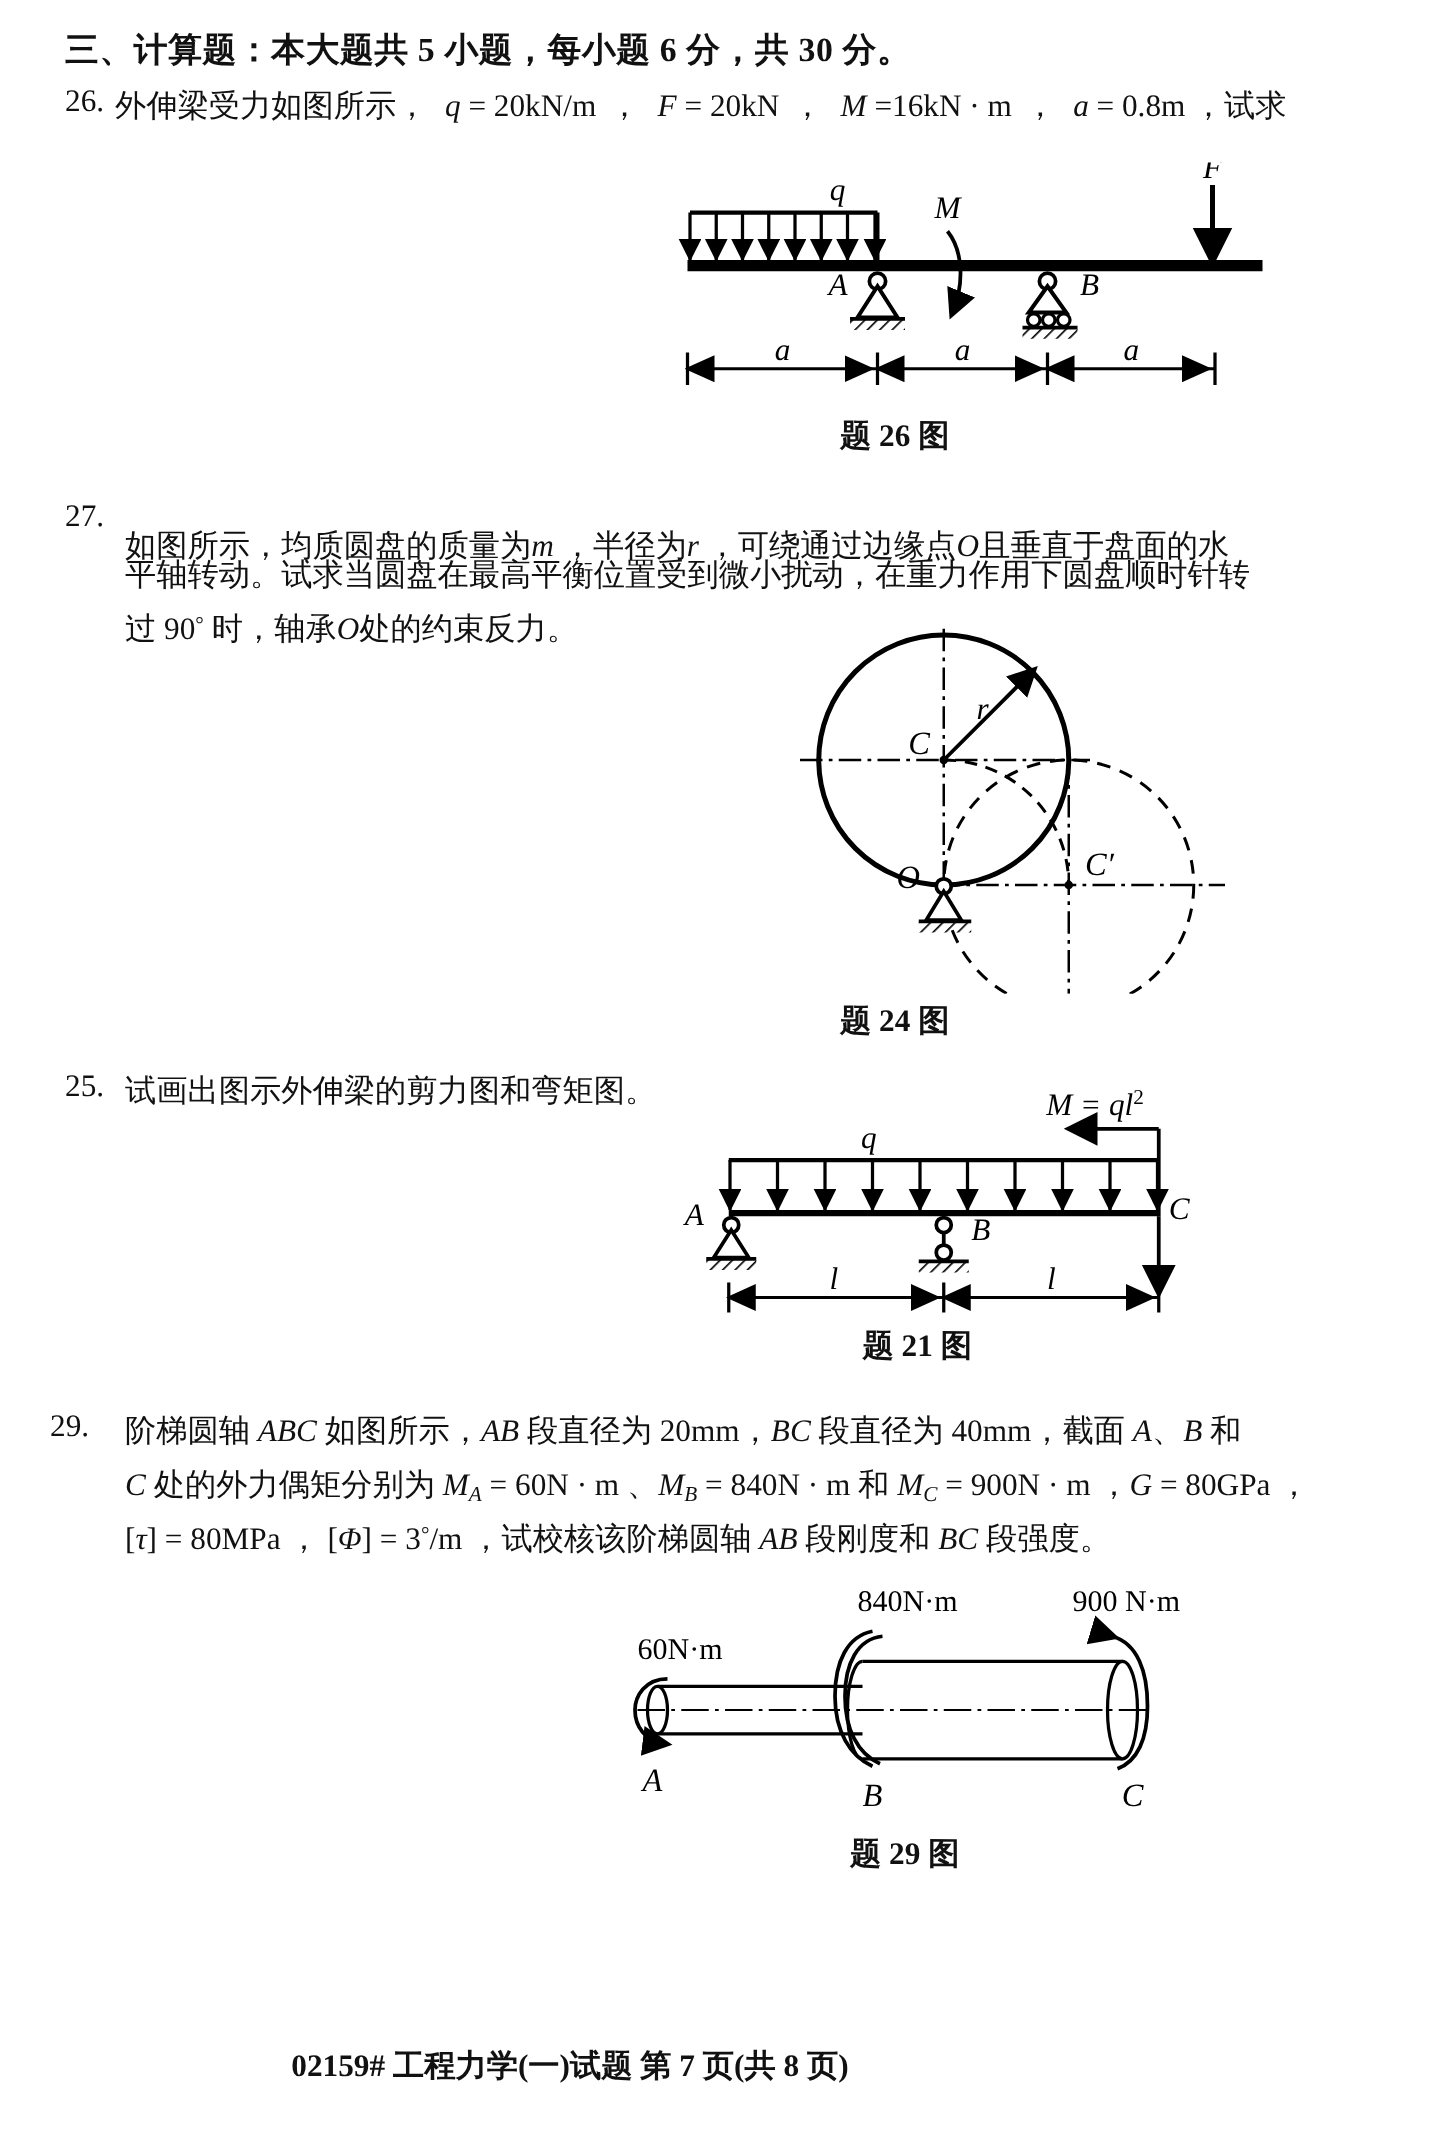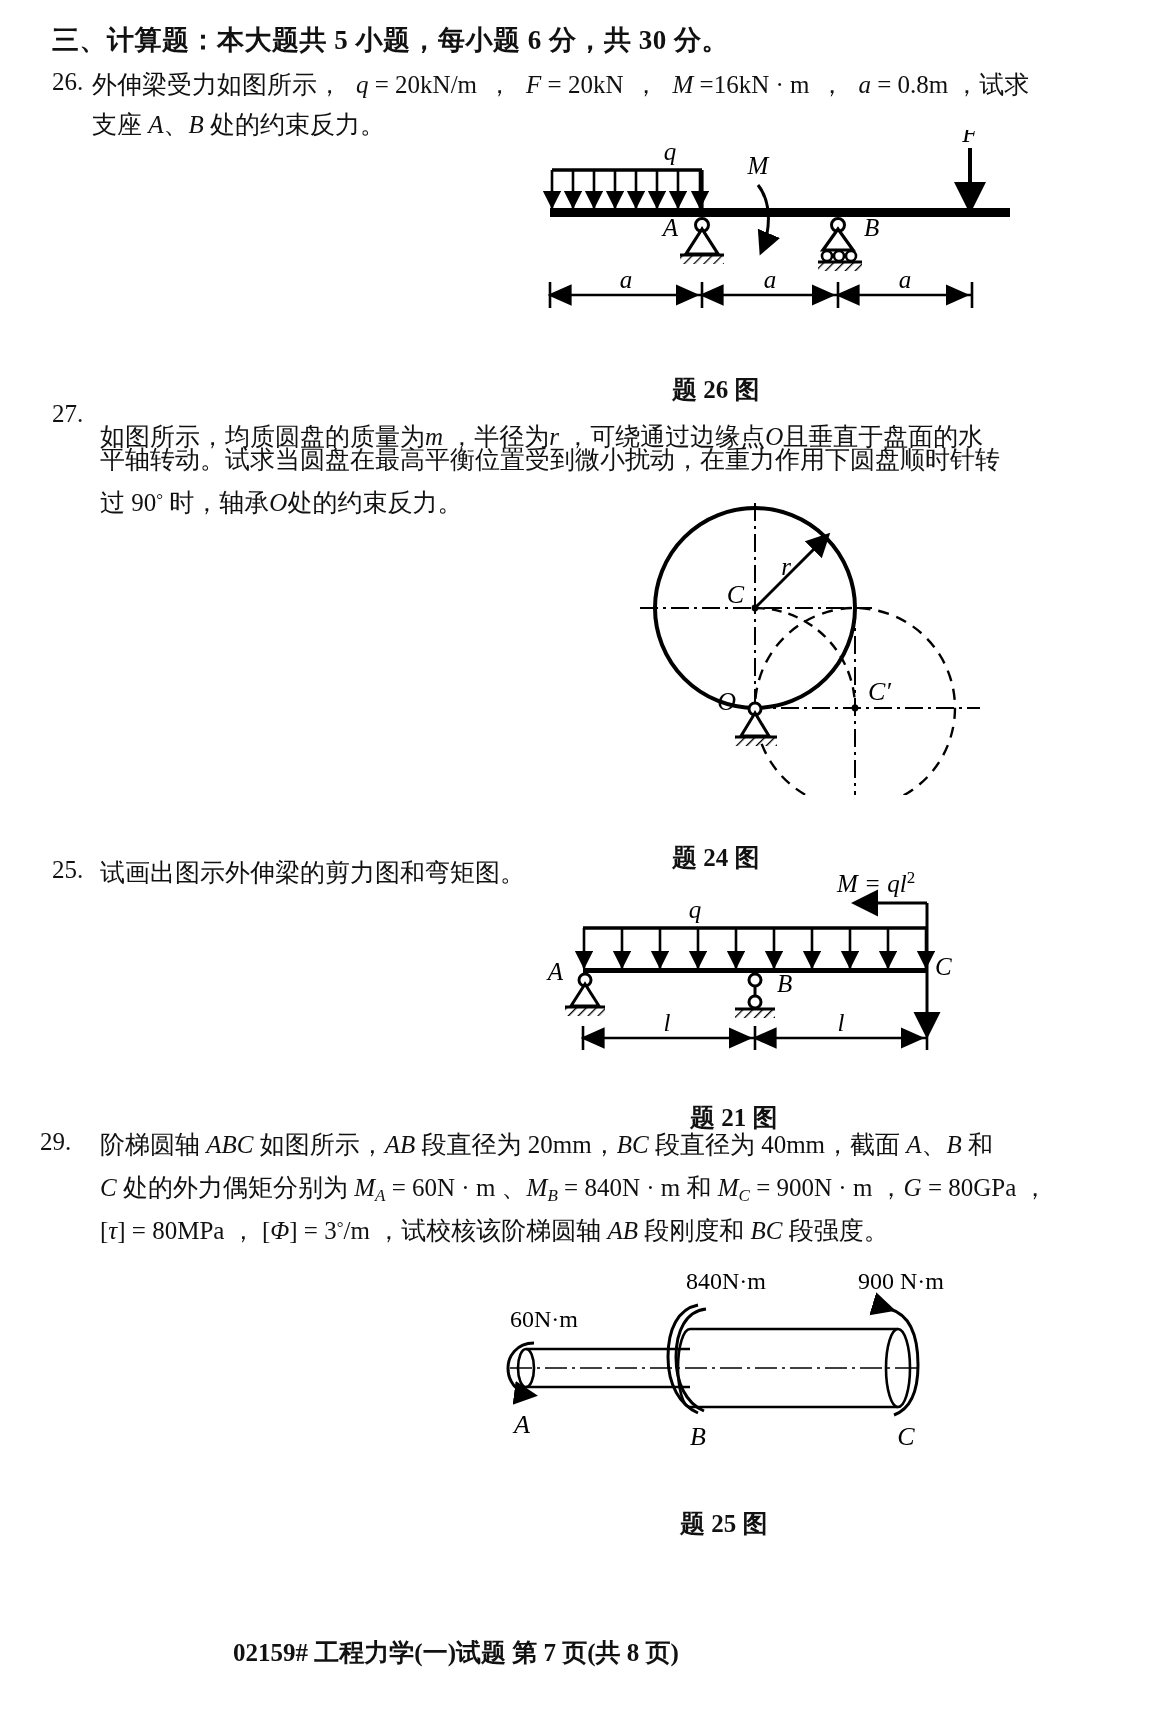--- a/index.html
+++ b/index.html
@@ -43,21 +43,20 @@
   }
   .it { font-style: italic; font-family: "Liberation Serif", serif; }
   .sub { font-size: 17px; vertical-align: -5px; font-style: italic; }
   .up { vertical-align: 6px; font-size: 17px; }
 
   .figcap {
     position: absolute;
     font-size: 25px;
     font-weight: bold;
     white-space: nowrap;
-    margin-top: 41px;
   }
   .footer {
     position: absolute;
     left: 0; top: 1636px;
     width: 912px;
     text-align: center;
     font-size: 25px;
     font-weight: bold;
   }
 
@@ -67,21 +66,20 @@
 </style>
 </head>
 <body>
 
 <div class="page">
 
   <div class="section-head">三、计算题：本大题共 5 小题，每小题 6 分，共 30 分。</div>
 
   <div class="qnum" style="left:52px; top:68px;">26.</div>
   <div class="qline" style="left:92px; top:68px;">外伸梁受力如图所示，<span style="display:inline-block;width:14px"></span><span class="it">q</span> = 20kN/m<span style="display:inline-block;width:10px"></span>，<span style="display:inline-block;width:14px"></span><span class="it">F</span> = 20kN<span style="display:inline-block;width:10px"></span>，<span style="display:inline-block;width:14px"></span><span class="it">M</span> =16kN · m<span style="display:inline-block;width:10px"></span>，<span style="display:inline-block;width:14px"></span><span class="it">a</span> = 0.8m<span style="display:inline-block;width:6px"></span>，试求</div>
-  <div class="qline" style="left:92px; top:108px;">支座 <span class="it">A</span>、<span class="it">B</span> 处的约束反力。</div>
 
   <div class="fig" style="left:520px; top:130px;">
     <svg width="500" height="190" viewBox="0 0 500 190" xmlns="http://www.w3.org/2000/svg">
       <defs>
         <marker id="arrHead" markerWidth="10" markerHeight="10" refX="6" refY="4" orient="auto">
           <path d="M0,0 L8,4 L0,8 z" fill="#000"></path>
         </marker>
         <marker id="arrHeadS" markerWidth="9" markerHeight="9" refX="6.5" refY="3.5" orient="auto">
           <path d="M0,0 L7,3.5 L0,7 z" fill="#000"></path>
         </marker>
@@ -297,17 +295,17 @@
       <path d="M208,40 C188,44 178,64 178,92 C178,120 190,140 208,148" fill="none" stroke="#000" stroke-width="3"></path>
 
       <path d="M400,44 C420,50 428,72 428,100 C428,126 420,144 404,150" fill="none" stroke="#000" stroke-width="3" marker-start="url(#arr29)"></path>
 
       <text x="32" y="168" font-family="Liberation Serif, serif" font-size="26" font-style="italic" text-anchor="middle">A</text>
       <text x="208" y="180" font-family="Liberation Serif, serif" font-size="26" font-style="italic" text-anchor="middle">B</text>
       <text x="416" y="180" font-family="Liberation Serif, serif" font-size="26" font-style="italic" text-anchor="middle">C</text>
     </svg>
   </div>
 
-  <div class="figcap" style="left:680px; top:1466px;">题 25 图</div>
+  <div class="figcap" style="left:680px; top:1466px;">题 29 图</div>
 
   <div class="footer">02159# 工程力学(一)试题 第 7 页(共 8 页)</div>
 
 </div>
 
 </body></html>

